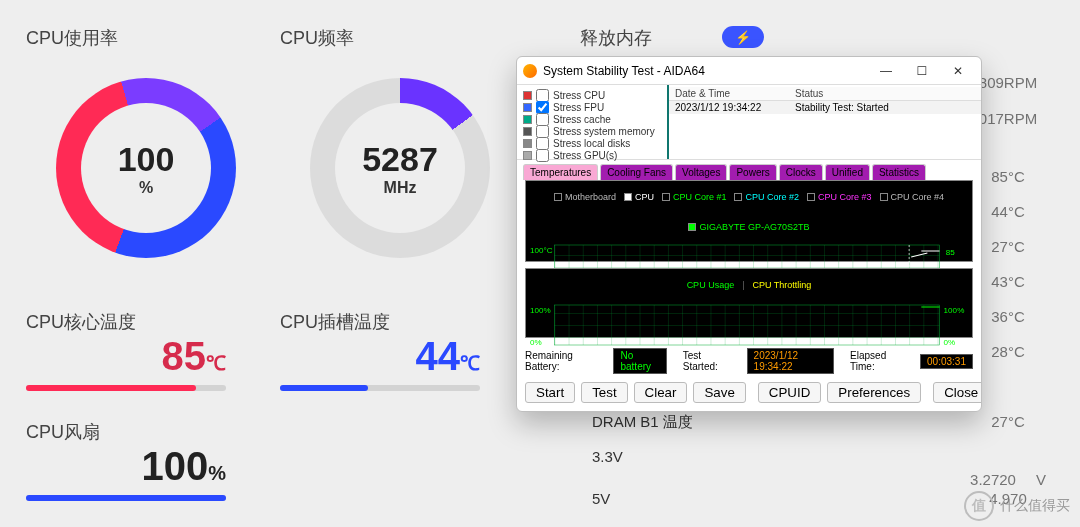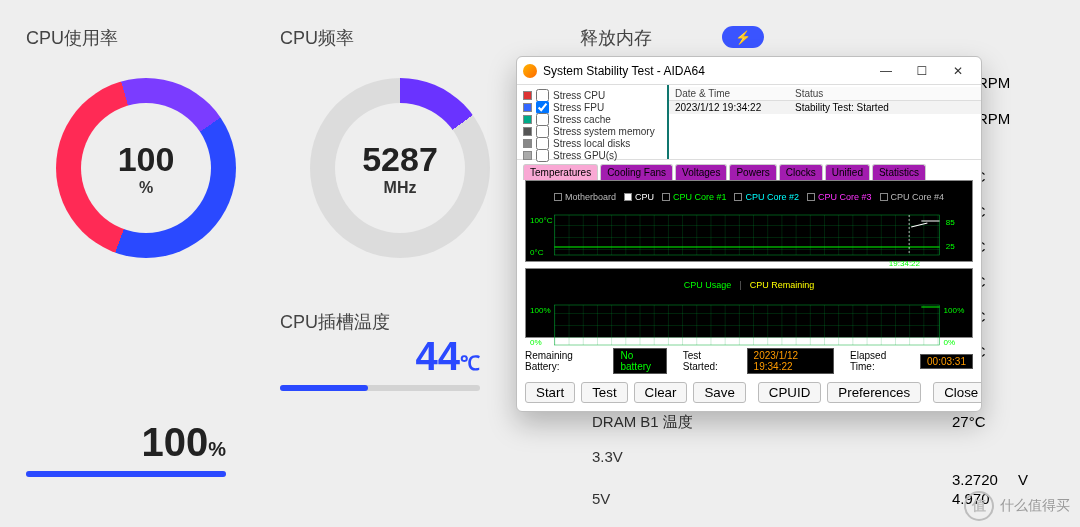--- a/index.html
+++ b/index.html
@@ -13,21 +13,21 @@
   .gauge-val { font-size: 34px; font-weight: 700; color: #222; }
   .gauge-unit { font-size: 16px; font-weight: 600; color: #333; }
 
   .temp-block .big { font-size: 40px; font-weight: 700; }
   .temp-block .u { font-size: 20px; font-weight: 700; }
   .bar-track { height: 6px; background: #d3d3d3; border-radius: 3px; position: relative; width: 200px; margin-top: 6px; }
   .bar-fill { height: 100%; border-radius: 3px; }
 
   .release-btn { background: #3a54ff; color: #fff; width: 42px; height: 22px; border-radius: 12px; display: flex; align-items: center; justify-content: center; font-size: 13px; }
 
-  .side-row { position: absolute; right: 16px; width: 112px; display: flex; justify-content: flex-start; font-size: 15px; color: #000000; }
+  .side-row { position: absolute; right: 16px; width: 112px; display: flex; justify-content: center; font-size: 15px; color: #737373; }
   .side-label { position: absolute; font-size: 15px; color: #333; }
 
   
   .win { position: absolute; left: 516px; top: 56px; width: 466px; height: 356px; background: #fff; border: 1px solid #bfbfbf; border-radius: 6px; box-shadow: 0 12px 28px rgba(0,0,0,.25); display: flex; flex-direction: column; overflow: hidden; }
   .titlebar { height: 28px; display: flex; align-items: center; padding: 0 6px; font-size: 12px; }
   .titlebar .ico { width: 14px; height: 14px; background: linear-gradient(135deg,#ffb400,#ff6a00); border-radius: 50%; margin-right: 6px; }
   .winbtns { margin-left: auto; display: flex; gap: 2px; }
   .winbtn { width: 34px; height: 22px; display: flex; align-items: center; justify-content: center; font-size: 12px; color: #333; }
 
   .top-area { display: flex; border-top: 1px solid #ddd; border-bottom: 1px solid #ddd; height: 76px; }
@@ -81,32 +81,42 @@
       <div class="gauge-val">5287</div>
       <div class="gauge-unit">MHz</div>
     </div>
   </div>
 
   <div style="position:absolute;left:580px;top:26px;" class="sec-title">释放内存</div>
   <div class="release-btn" style="position:absolute;left:722px;top:26px;">
     <span>⚡</span>
   </div>
 
+  <div class="temp-block" style="position:absolute;left:26px;top:310px;">
+    <div class="sec-title">CPU核心温度</div>
+    <div style="text-align:right;width:200px;color:#d62b4c;">
+      <span class="big">85</span><span class="u">℃</span>
+    </div>
+    <div class="bar-track">
+        <div class="bar-fill" style="width:85%;background:#ff2a55;"></div>
+      </div>
+  </div>
 
   <div class="temp-block" style="position:absolute;left:280px;top:310px;">
     <div class="sec-title">CPU插槽温度</div>
     <div style="text-align:right;width:200px;color:#2a49ff;">
       <span class="big">44</span><span class="u">℃</span>
     </div>
     <div class="bar-track">
         <div class="bar-fill" style="width:44%;background:#2a49ff;"></div>
       </div>
   </div>
 
   <div class="temp-block" style="position:absolute;left:26px;top:420px;">
+    <div class="sec-title">CPU风扇</div>
     <div style="text-align:right;width:200px;color:#222;">
       <span class="big">100</span><span class="u">%</span>
     </div>
     <div class="bar-track">
         <div class="bar-fill" style="width:100%;background:#2a49ff;"></div>
       </div>
   </div>
 </div>
 
 <div id="side-rows">
@@ -243,20 +253,26 @@
           <span class="box"></span>
           <span style="color:#0ff">CPU Core #2</span>
         </span>
       <span class="lg">
           <span class="box"></span>
           <span style="color:#f3f">CPU Core #3</span>
         </span>
       <span class="lg">
           <span class="box"></span>
           <span>CPU Core #4</span>
+        </span>
+    </div>
+    <div class="panel-legend" style="margin-top:-2px;">
+      <span class="lg">
+          <span class="box" style="background:#0f0;"></span>
+          <span style="color:#0f0">GIGABYTE GP-AG70S2TB</span>
         </span>
     </div>
     <svg width="100%" height="46" viewBox="0 0 440 46" preserveAspectRatio="none">
       <defs>
           <pattern id="g1" width="14" height="12" patternUnits="userSpaceOnUse">
             <path d="M0 0H14M0 0V12" stroke="#0a3" stroke-width="0.4"></path>
           </pattern>
         </defs>
       <rect x="28" y="2" width="380" height="40" fill="url(#g1)" stroke="#0a3" stroke-width="0.5"></rect>
       <text x="4" y="10">100°C</text>
@@ -268,21 +284,21 @@
       <line x1="28" y1="34" x2="408" y2="34" stroke="#0f0" stroke-width="1"></line>
       <line x1="378" y1="2" x2="378" y2="42" stroke="#fff" stroke-dasharray="2 2" stroke-width="0.7"></line>
     </svg>
     <div style="color:#0f0;font-size:8px;text-align:right;padding-right:52px;margin-top:-4px;">19:34:22</div>
   </div>
 
   <div class="panel" style="height:70px;">
     <div class="panel-legend">
       <span class="lg" style="color:#0f0">CPU Usage</span>
       <span style="color:#666">|</span>
-      <span class="lg" style="color:#ff0">CPU Remaining</span>
+      <span class="lg" style="color:#ff0">CPU Throttling</span>
     </div>
     <svg width="100%" height="50" viewBox="0 0 440 50" preserveAspectRatio="none">
       <rect x="28" y="4" width="380" height="40" fill="url(#g1)" stroke="#0a3" stroke-width="0.5"></rect>
       <text x="4" y="12">100%</text>
       <text x="4" y="44">0%</text>
       <text x="412" y="12">100%</text>
       <text x="412" y="44">0%</text>
       <line x1="390" y1="6" x2="408" y2="6" stroke="#0f0" stroke-width="1.2"></line>
     </svg>
   </div>

